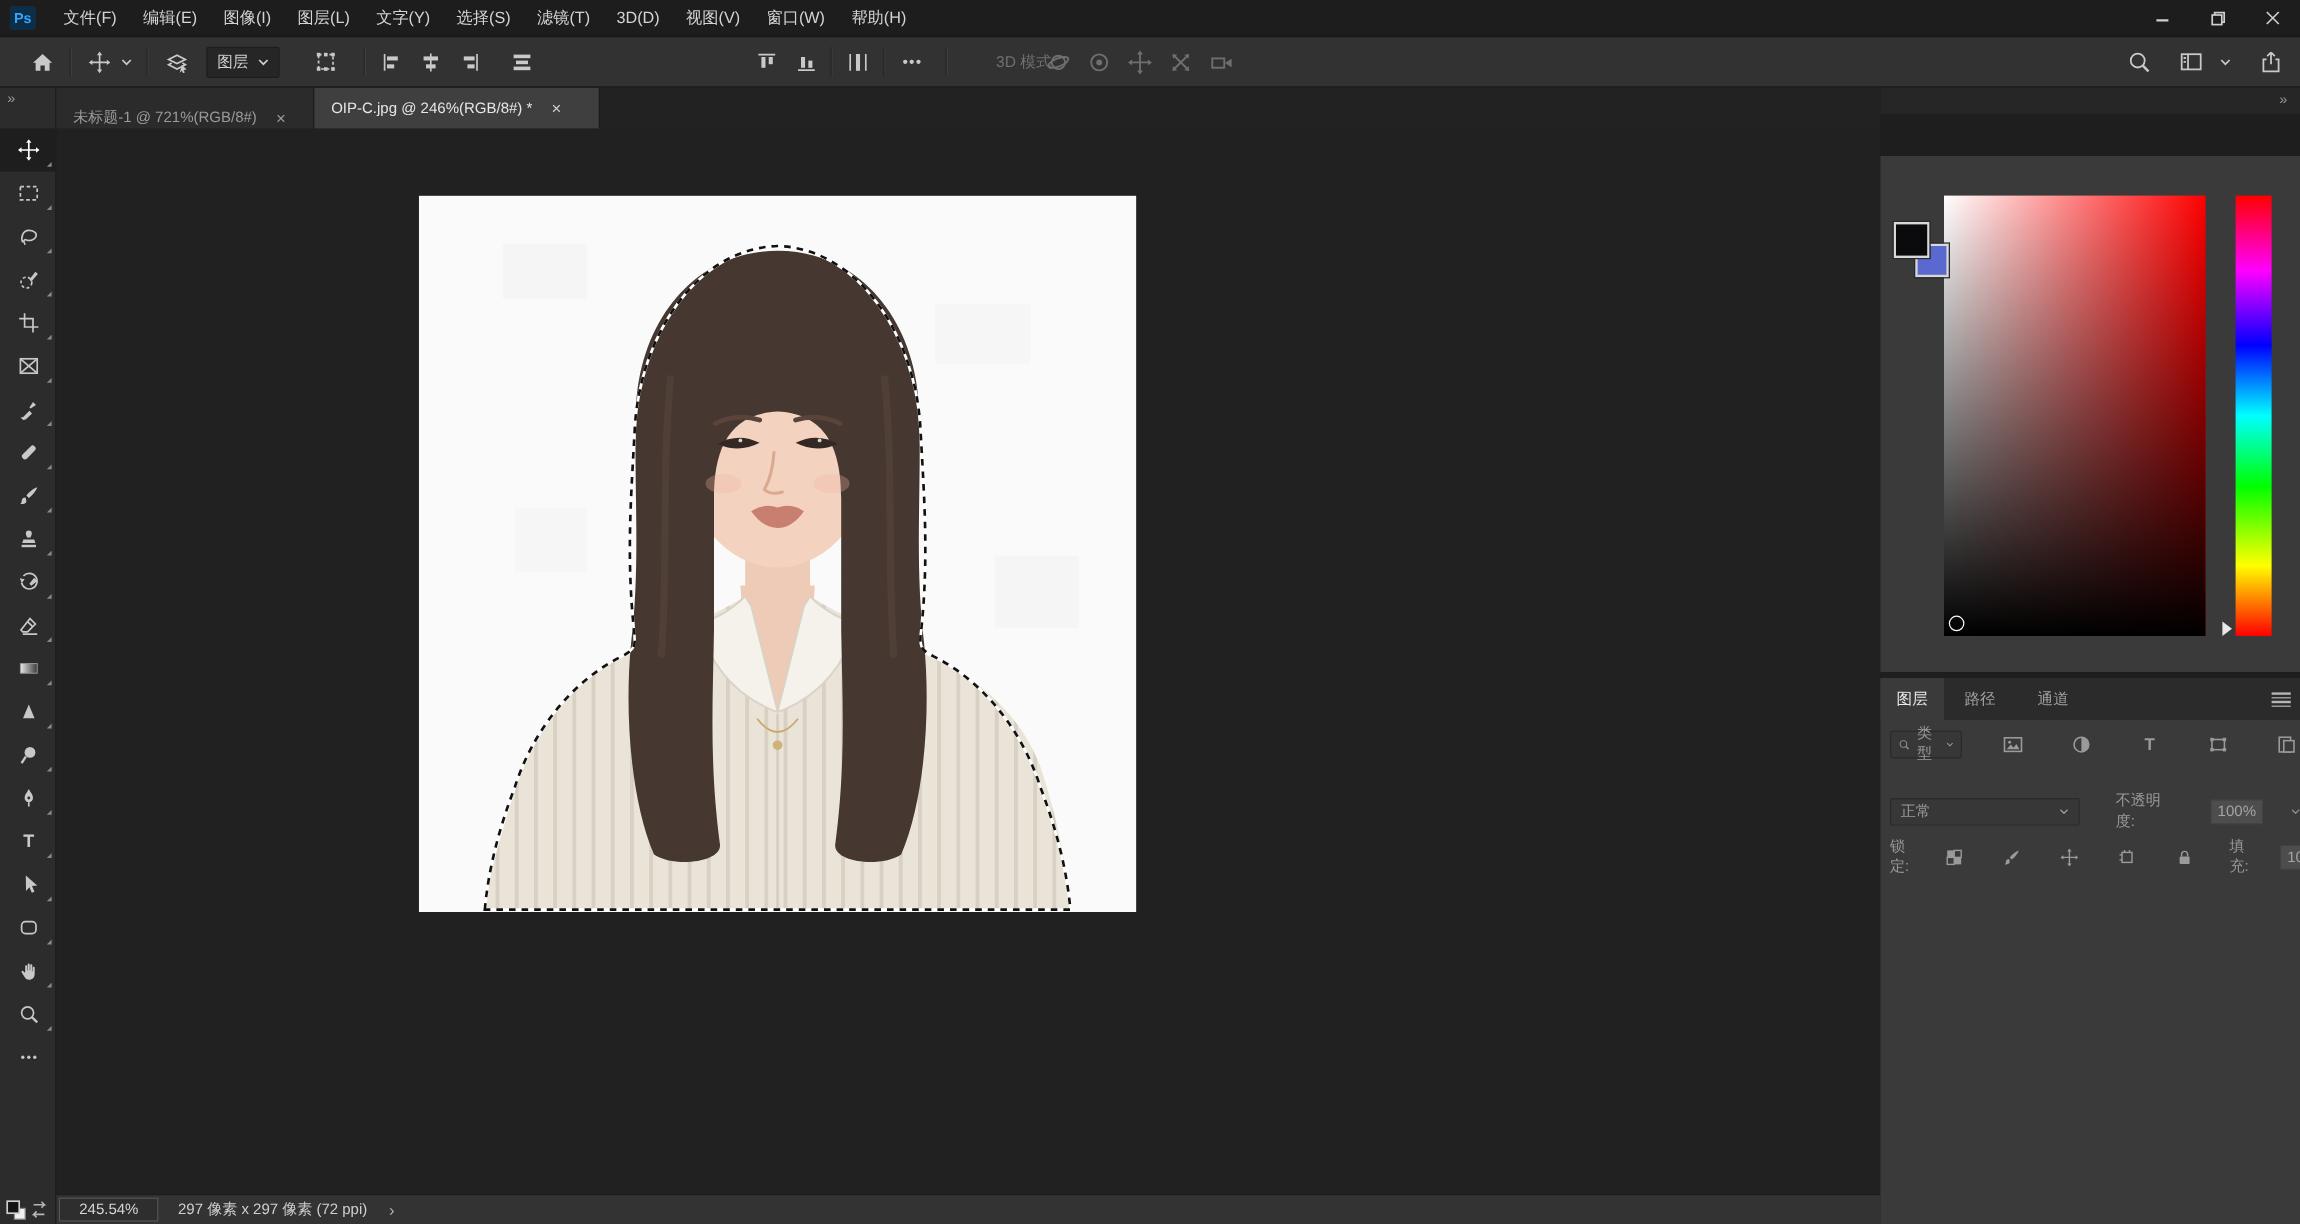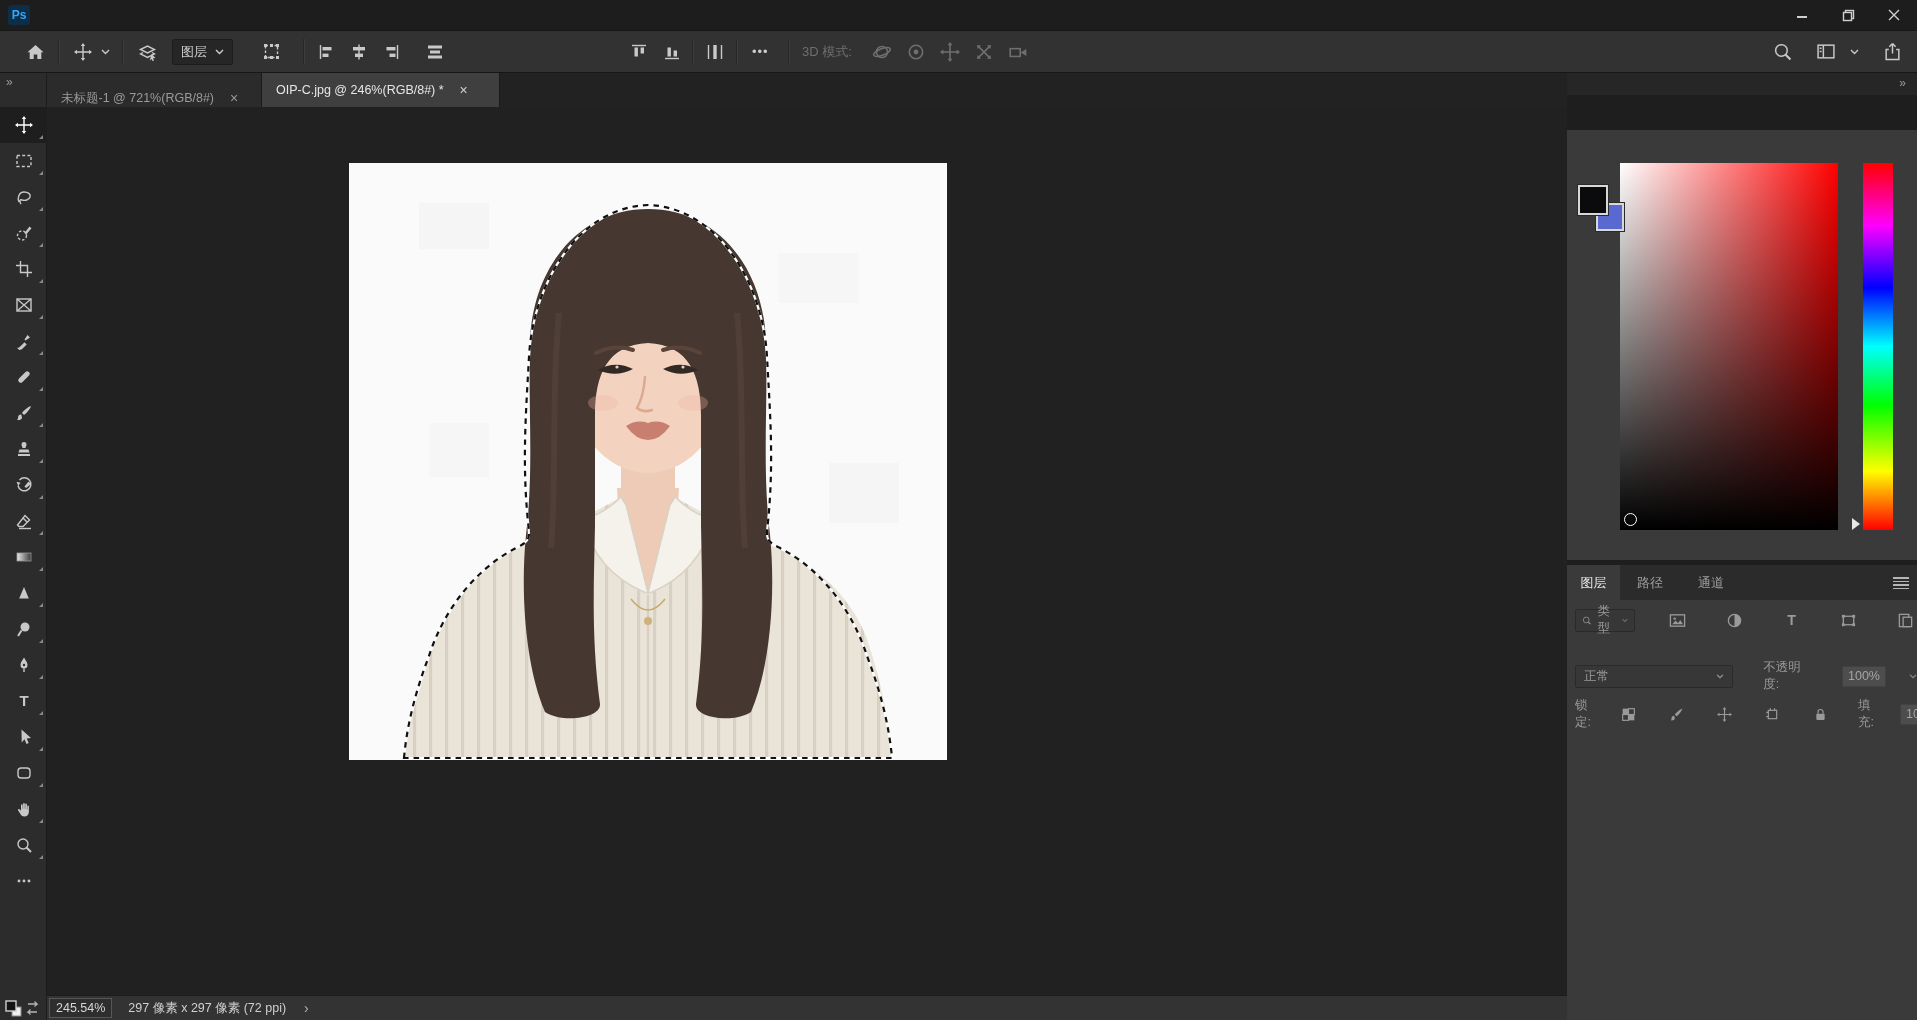--- a/index.html
+++ b/index.html
@@ -52,21 +52,21 @@
   .doc-tab.active .tab-close{color:#cfcfcf;}
 
   
   .canvas{position:absolute;left:47px;top:107px;width:1520px;height:888px;background:#212121;}
   .photo{position:absolute;left:302px;top:56px;width:598px;height:597px;}
 
   
   .statusbar{position:absolute;left:47px;top:995px;width:1520px;height:25px;background:#333333;
              border-top:1px solid #1c1c1c;display:flex;align-items:center;font-size:12.5px;color:#cfcfcf;box-sizing:border-box;}
   .zoombox{margin-left:2px;background:#2e2e2e;border:1px solid #565656;height:18px;line-height:18px;
-           padding:0 6px;color:#d6d6d6;}
+           padding:0 16px;color:#d6d6d6;}
   .dims{margin-left:16px;color:#cfcfcf;}
   .status-chev{margin-left:18px;color:#b0b0b0;font-size:14px;}
   .mini-colors{position:absolute;left:4px;top:999px;width:40px;height:20px;z-index:5;}
 
   
   .dock{position:absolute;left:1567px;top:73px;width:350px;bottom:0;background:#1e1e1e;z-index:20;}
   .dock-minibar{position:absolute;left:0;top:0;width:350px;height:22px;background:#262626;}
   .collapse-r{position:absolute;right:10px;top:3px;color:#9a9a9a;font-size:12px;letter-spacing:1px;}
   .panel-tabs{position:absolute;left:0;width:350px;height:35px;background:#2b2b2b;display:flex;}
   .p-tab{height:35px;display:flex;align-items:center;justify-content:center;font-size:13px;color:#a0a0a0;}
@@ -144,20 +144,33 @@
       <ellipse cx="254" cy="240" rx="15" ry="8" fill="#f2b49e" opacity="0.3"></ellipse>
       <ellipse cx="344" cy="240" rx="15" ry="8" fill="#f2b49e" opacity="0.3"></ellipse>
     </symbol>
   </defs>
 </svg>
 
 <div class="app">
 
   <div class="titlebar">
     <div class="ps-logo">Ps</div>
+    <nav class="menus">
+      <span class="menu-item">文件(F)</span>
+      <span class="menu-item">编辑(E)</span>
+      <span class="menu-item">图像(I)</span>
+      <span class="menu-item">图层(L)</span>
+      <span class="menu-item">文字(Y)</span>
+      <span class="menu-item">选择(S)</span>
+      <span class="menu-item">滤镜(T)</span>
+      <span class="menu-item">3D(D)</span>
+      <span class="menu-item">视图(V)</span>
+      <span class="menu-item">窗口(W)</span>
+      <span class="menu-item">帮助(H)</span>
+    </nav>
     <div class="win-controls">
       <div class="win-btn">
           <svg width="12" height="12" viewBox="0 0 12 12">
             <path d="M1 8h10" class="s2"></path>
           </svg>
         </div>
       <div class="win-btn">
           <svg width="13" height="13" viewBox="0 0 13 13">
             <rect x="3.5" y="1.5" width="8" height="8" class="s"></rect>
             <rect x="1.5" y="3.5" width="8" height="8" fill="#1d1d1d" stroke="currentColor" stroke-width="1.4"></rect>
@@ -262,21 +275,21 @@
     <div class="ob-sep" style="left:692px"></div>
     <div class="ob" style="left:706px">
         <svg width="18" height="18" viewBox="0 0 18 18">
           <rect x="7.3" y="2" width="3.4" height="14" class="f"></rect>
           <path d="M2.5 2v14M15.5 2v14" class="s"></path>
         </svg>
       </div>
     <div class="ob-sep" style="left:736px"></div>
     <div class="ob" style="left:752px;font-size:13px;letter-spacing:1px">•••</div>
     <div class="ob-sep" style="left:788px"></div>
-    <div class="ob ob-label" style="left:802px">3D 模式:</div>
+    <div class="ob ob-label" style="left:830px">3D 模式:</div>
     <div class="ob dim" style="left:872px">
         <svg width="20" height="20" viewBox="0 0 18 18">
           <circle cx="9" cy="9" r="5" class="s"></circle>
           <ellipse cx="9" cy="9" rx="8" ry="3" class="s" transform="rotate(-22 9 9)"></ellipse>
         </svg>
       </div>
     <div class="ob dim" style="left:906px">
         <svg width="20" height="20" viewBox="0 0 18 18">
           <circle cx="9" cy="9" r="6" class="s"></circle>
           <circle cx="9" cy="9" r="2.2" class="f"></circle>

